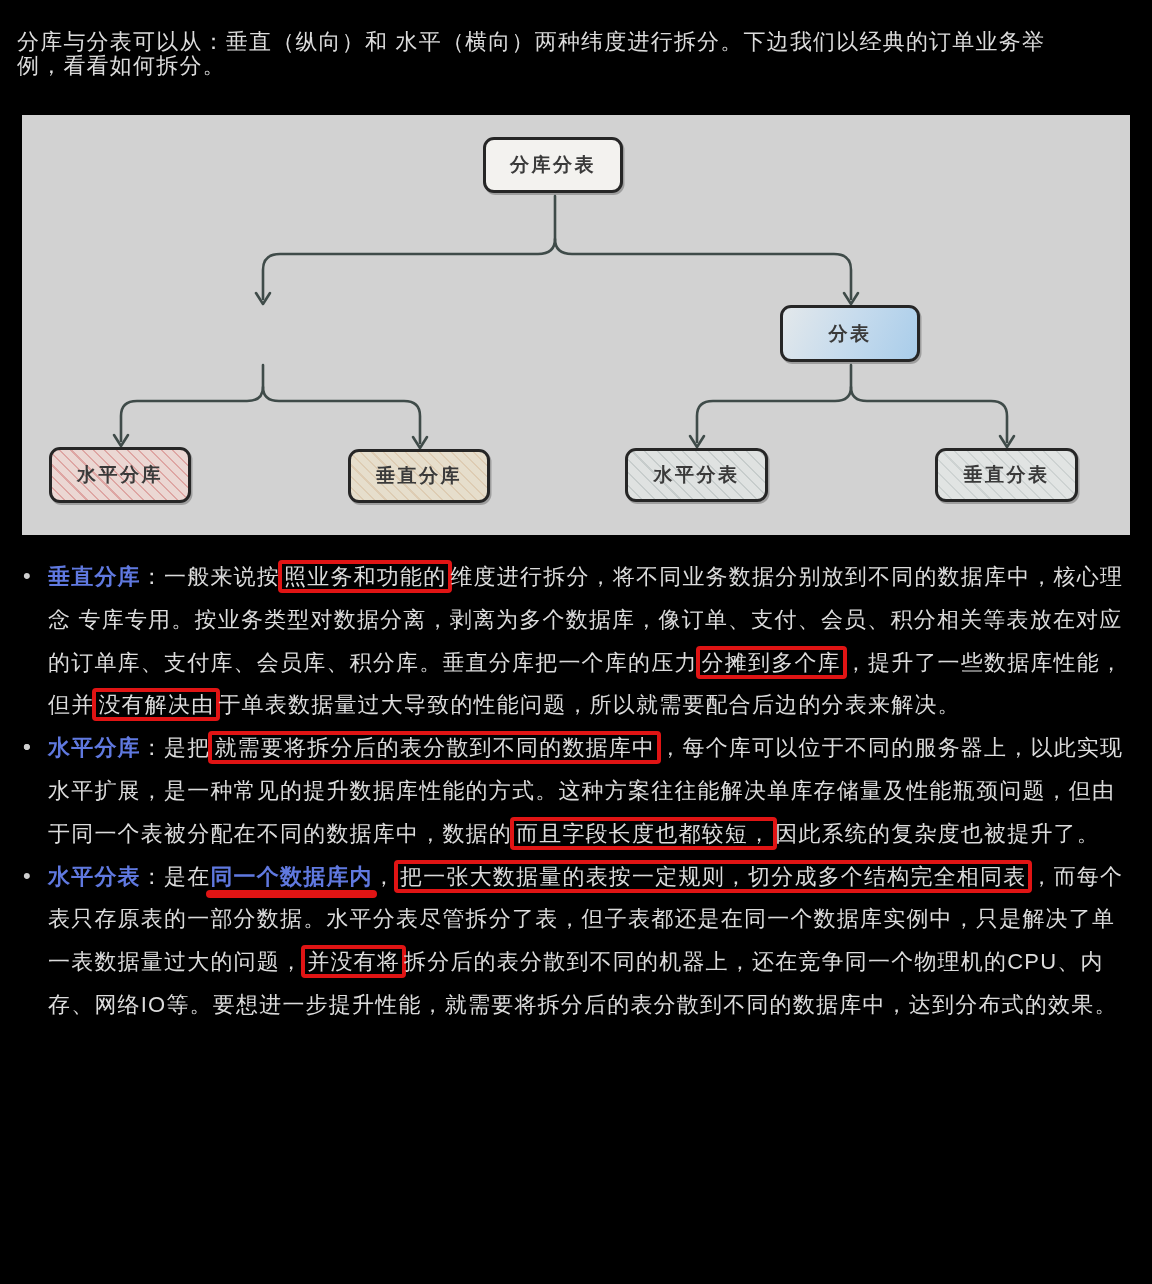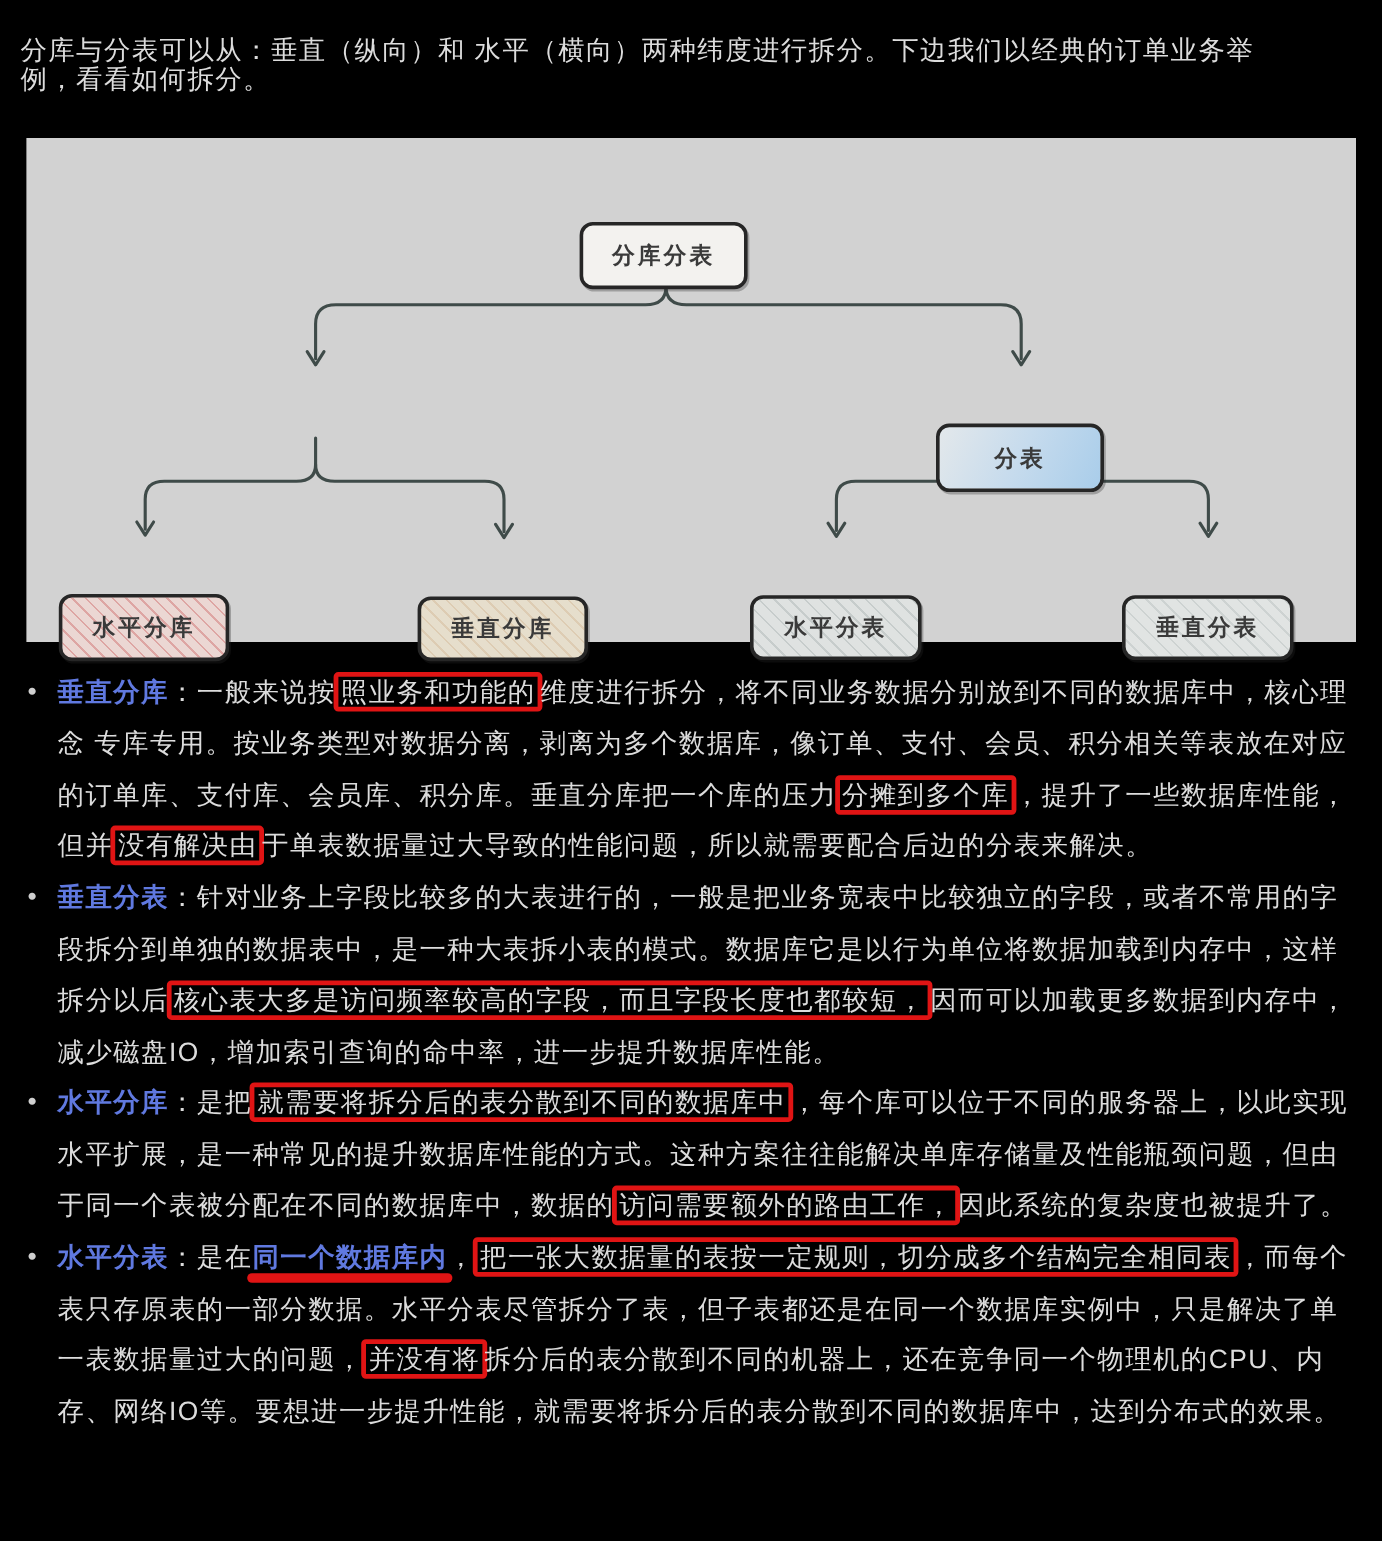--- a/index.html
+++ b/index.html
@@ -28,21 +28,20 @@
   .diagram{
     position:absolute;left:22px;top:115px;width:1108px;height:420px;
     background:var(--diagram-bg);
   }
   .connectors{position:absolute;left:0;top:0;}
   .node{
     position:absolute;display:flex;align-items:center;justify-content:center;
     border:3px solid #262626;border-radius:11px;
     font-size:19px;letter-spacing:2.5px;color:#3a3a3a;font-weight:bold;
     box-shadow:1.5px 2px 0 rgba(40,40,40,0.3);
-    margin-top:48px;
   }
   .node-root{left:461px;top:22px;width:140px;height:56px;background:#f3f2ef;}
   .node-fenku{left:170px;top:190px;width:141px;height:57px;
     background:linear-gradient(105deg,#dc9f6a 0%,#ecc9a2 55%,#f6ecdf 100%);}
   .node-fenbiao{left:758px;top:190px;width:140px;height:57px;
     background:linear-gradient(115deg,#e3e8eb 0%,#c6dbed 50%,#a9cdea 100%);text-align:right;}
   .node-sp-fenku{left:27px;top:332px;width:142px;height:56px;
     background-color:#ebd7d3;
     background-image:repeating-linear-gradient(45deg,rgba(200,85,85,0.38) 0,rgba(200,85,85,0.38) 1.5px,transparent 1.5px,transparent 8px);}
   .node-cz-fenku{left:326px;top:334px;width:142px;height:54px;
@@ -109,25 +108,24 @@
   <div class="node node-cz-fenbiao">垂直分表</div>
 </div>
 
 <ul class="bullets">
   <li class="bullet">
     <span class="bullet-dot">•</span>
     <p class="bullet-text"><span class="seg seg-term">垂直分库</span><span class="seg seg-plain">：一般来说按</span><span class="seg seg-redbox">照业务和功能的</span><span class="seg seg-plain">维度进行拆分，将不同业务数据分别放到不同的数据库中，核心理念 专库专用。按业务类型对数据分离，剥离为多个数据库，像订单、支付、会员、积分相关等表放在对应的订单库、支付库、会员库、积分库。垂直分库把一个库的压力</span><span class="seg seg-redbox">分摊到多个库</span><span class="seg seg-plain">，提升了一些数据库性能，但并</span><span class="seg seg-redbox">没有解决由</span><span class="seg seg-plain">于单表数据量过大导致的性能问题，所以就需要配合后边的分表来解决。</span></p>
   </li>
   <li class="bullet">
     <span class="bullet-dot">•</span>
-    <p class="bullet-text"><span class="seg seg-term">垂直分表</span><span class="seg seg-plain">：针对业务上字段比较多的大表进行的，一般是把业务宽表中比较独立的字段，或者不常用的字段拆分到单独的数据表中，是一种大表拆小表的模式。数据库它是以行为单位将数据加载到内存中，这样拆分以后</span><span class="seg seg-redbox">核心表大多是访问频率较高的字段，而且字段长度也都较短，</span><span class="seg seg-plain">因而可以加载更多数据到内存中，减少磁盘IO，增加索引查询的命中率，进一步提升数据库性能。</span></p>
   </li>
   <li class="bullet">
     <span class="bullet-dot">•</span>
-    <p class="bullet-text"><span class="seg seg-term">水平分库</span><span class="seg seg-plain">：是把</span><span class="seg seg-redbox">就需要将拆分后的表分散到不同的数据库中</span><span class="seg seg-plain">，每个库可以位于不同的服务器上，以此实现水平扩展，是一种常见的提升数据库性能的方式。这种方案往往能解决单库存储量及性能瓶颈问题，但由于同一个表被分配在不同的数据库中，数据的</span><span class="seg seg-redbox">访问需要额外的路由工作，</span><span class="seg seg-plain">因此系统的复杂度也被提升了。</span></p>
+    <p class="bullet-text"><span class="seg seg-term">水平分库</span><span class="seg seg-plain">：是把</span><span class="seg seg-redbox">就需要将拆分后的表分散到不同的数据库中</span><span class="seg seg-plain">，每个库可以位于不同的服务器上，以此实现水平扩展，是一种常见的提升数据库性能的方式。这种方案往往能解决单库存储量及性能瓶颈问题，但由于同一个表被分配在不同的数据库中，数据的</span><span class="seg seg-redbox">而且字段长度也都较短，</span><span class="seg seg-plain">因此系统的复杂度也被提升了。</span></p>
   </li>
   <li class="bullet">
     <span class="bullet-dot">•</span>
     <p class="bullet-text"><span class="seg seg-term">水平分表</span><span class="seg seg-plain">：是在</span><span class="seg seg-blueul">同一个数据库内</span><span class="seg seg-plain">，</span><span class="seg seg-redbox">把一张大数据量的表按一定规则，切分成多个结构完全相同表</span><span class="seg seg-plain">，而每个表只存原表的一部分数据。水平分表尽管拆分了表，但子表都还是在同一个数据库实例中，只是解决了单一表数据量过大的问题，</span><span class="seg seg-redbox">并没有将</span><span class="seg seg-plain">拆分后的表分散到不同的机器上，还在竞争同一个物理机的CPU、内存、网络IO等。要想进一步提升性能，就需要将拆分后的表分散到不同的数据库中，达到分布式的效果。</span></p>
   </li>
 </ul>
 
 <div class="watermark">掘金技术社区 @ 牛马是当不完的</div>
 
 </body></html>

